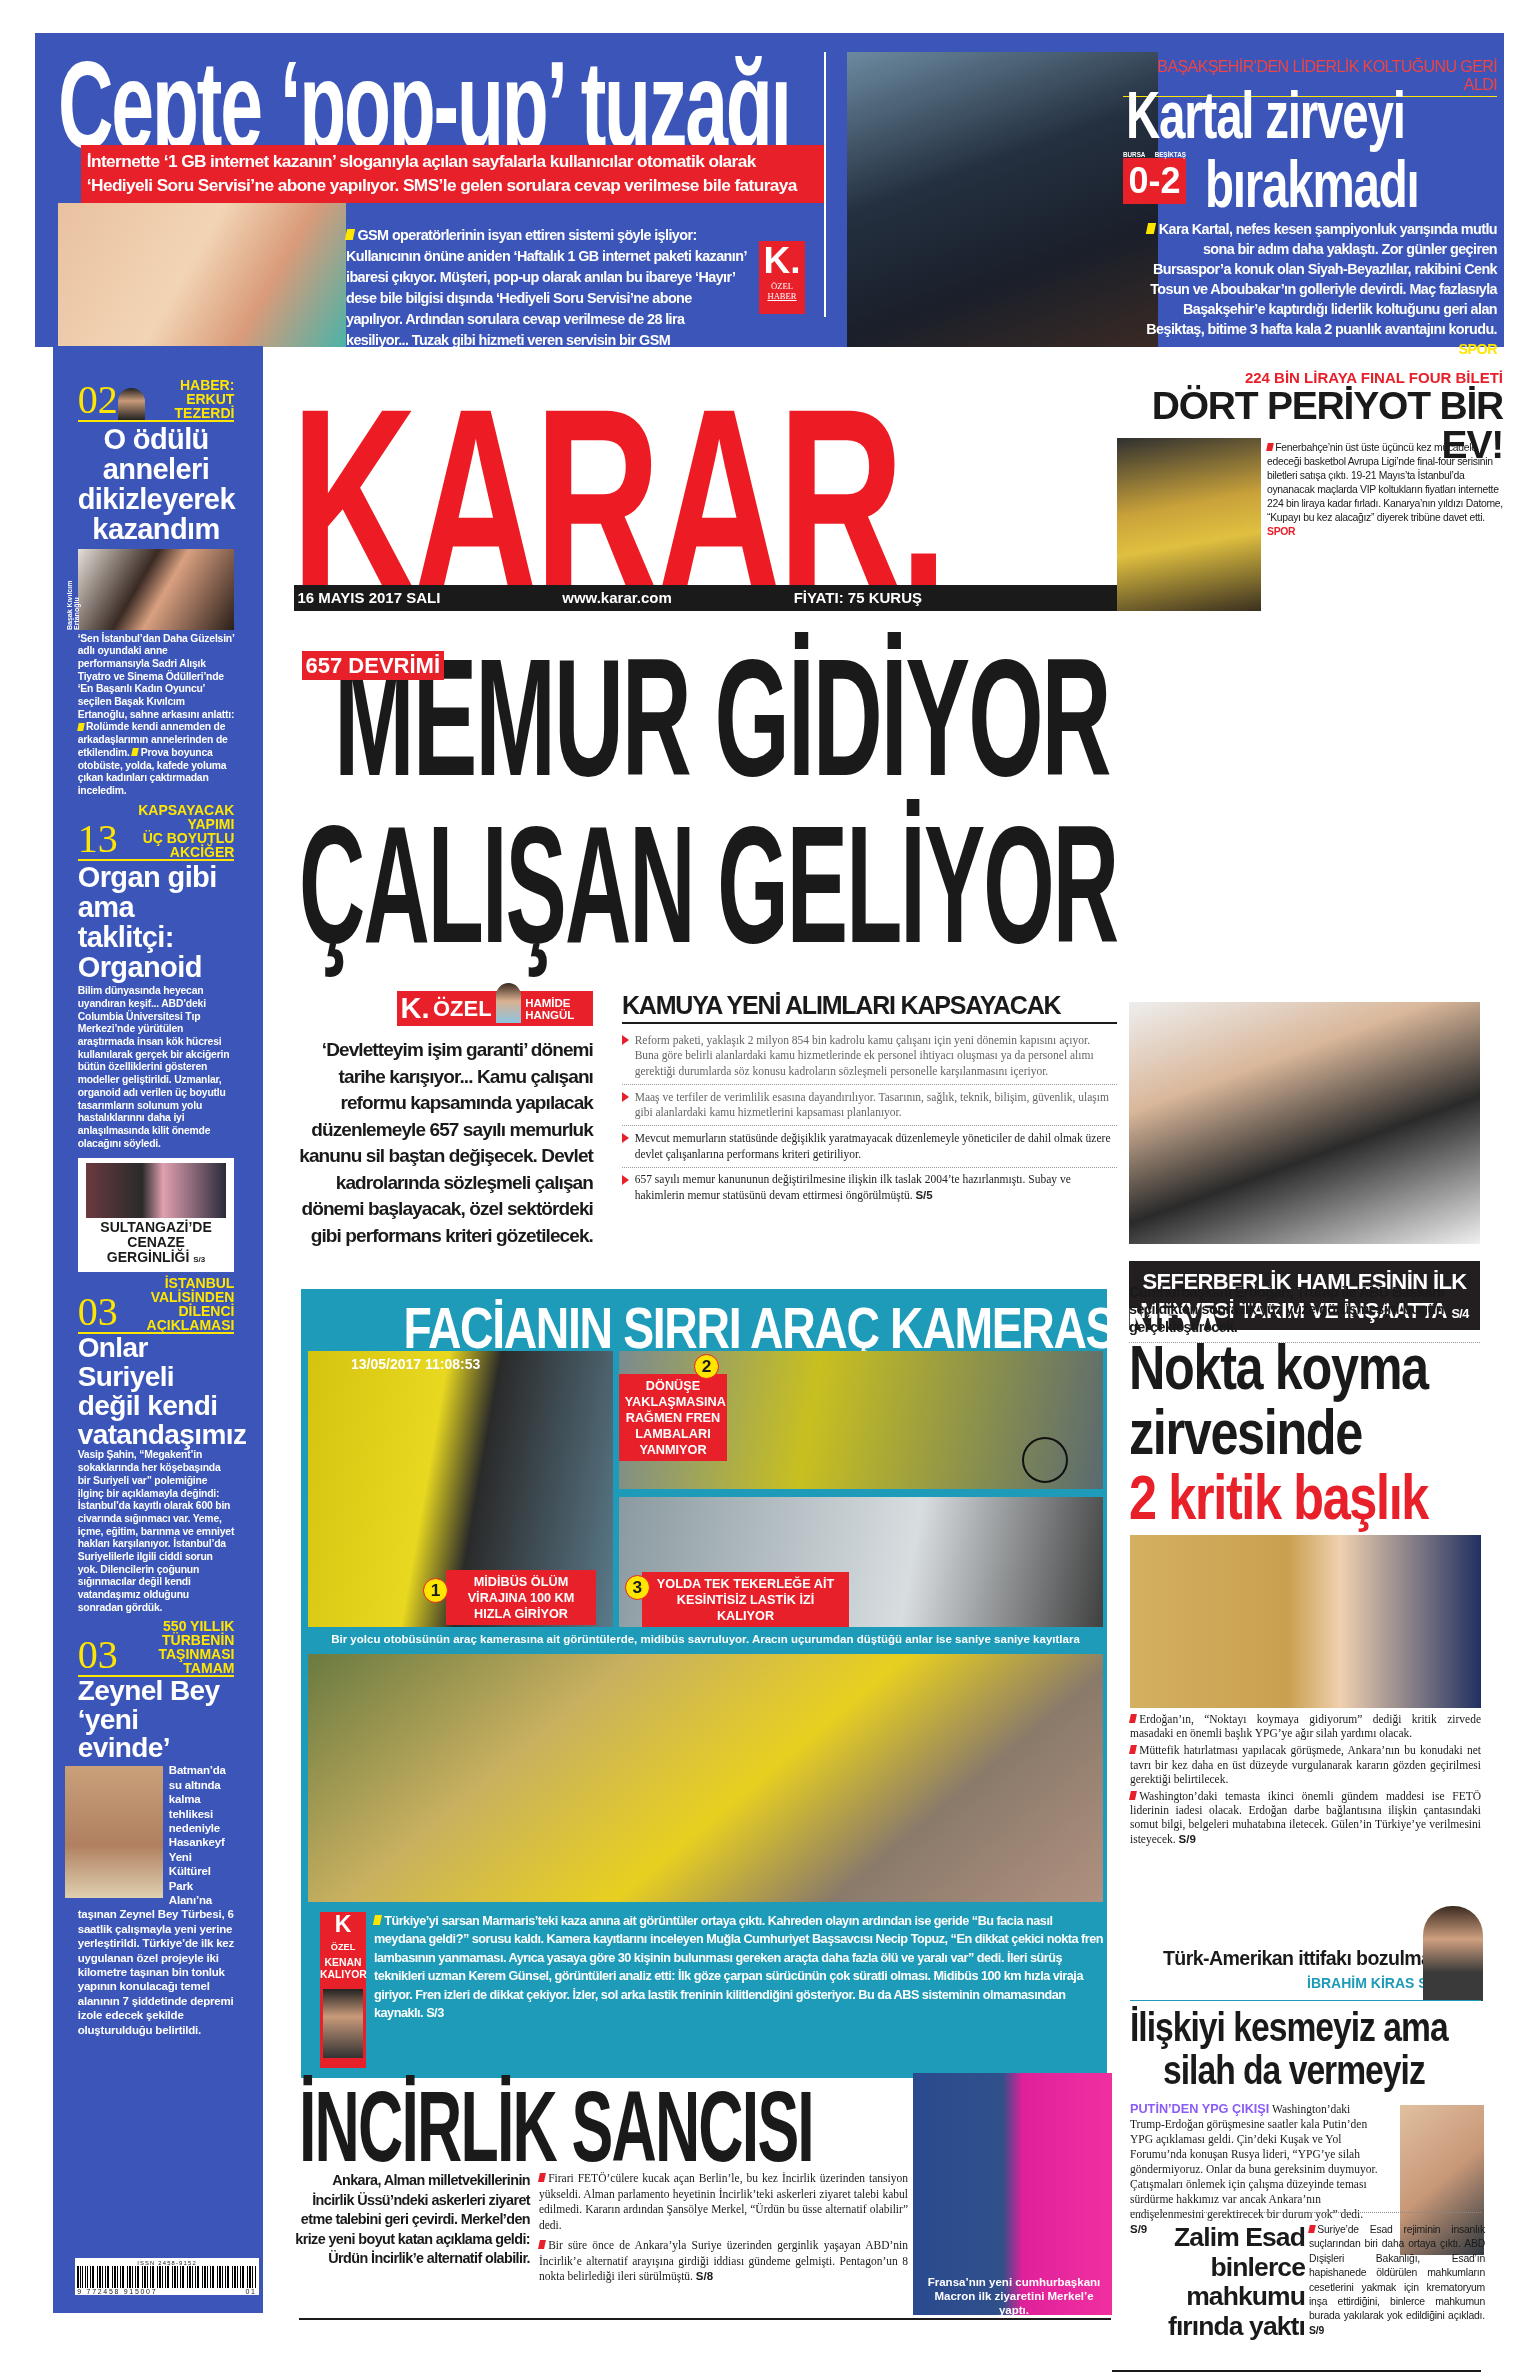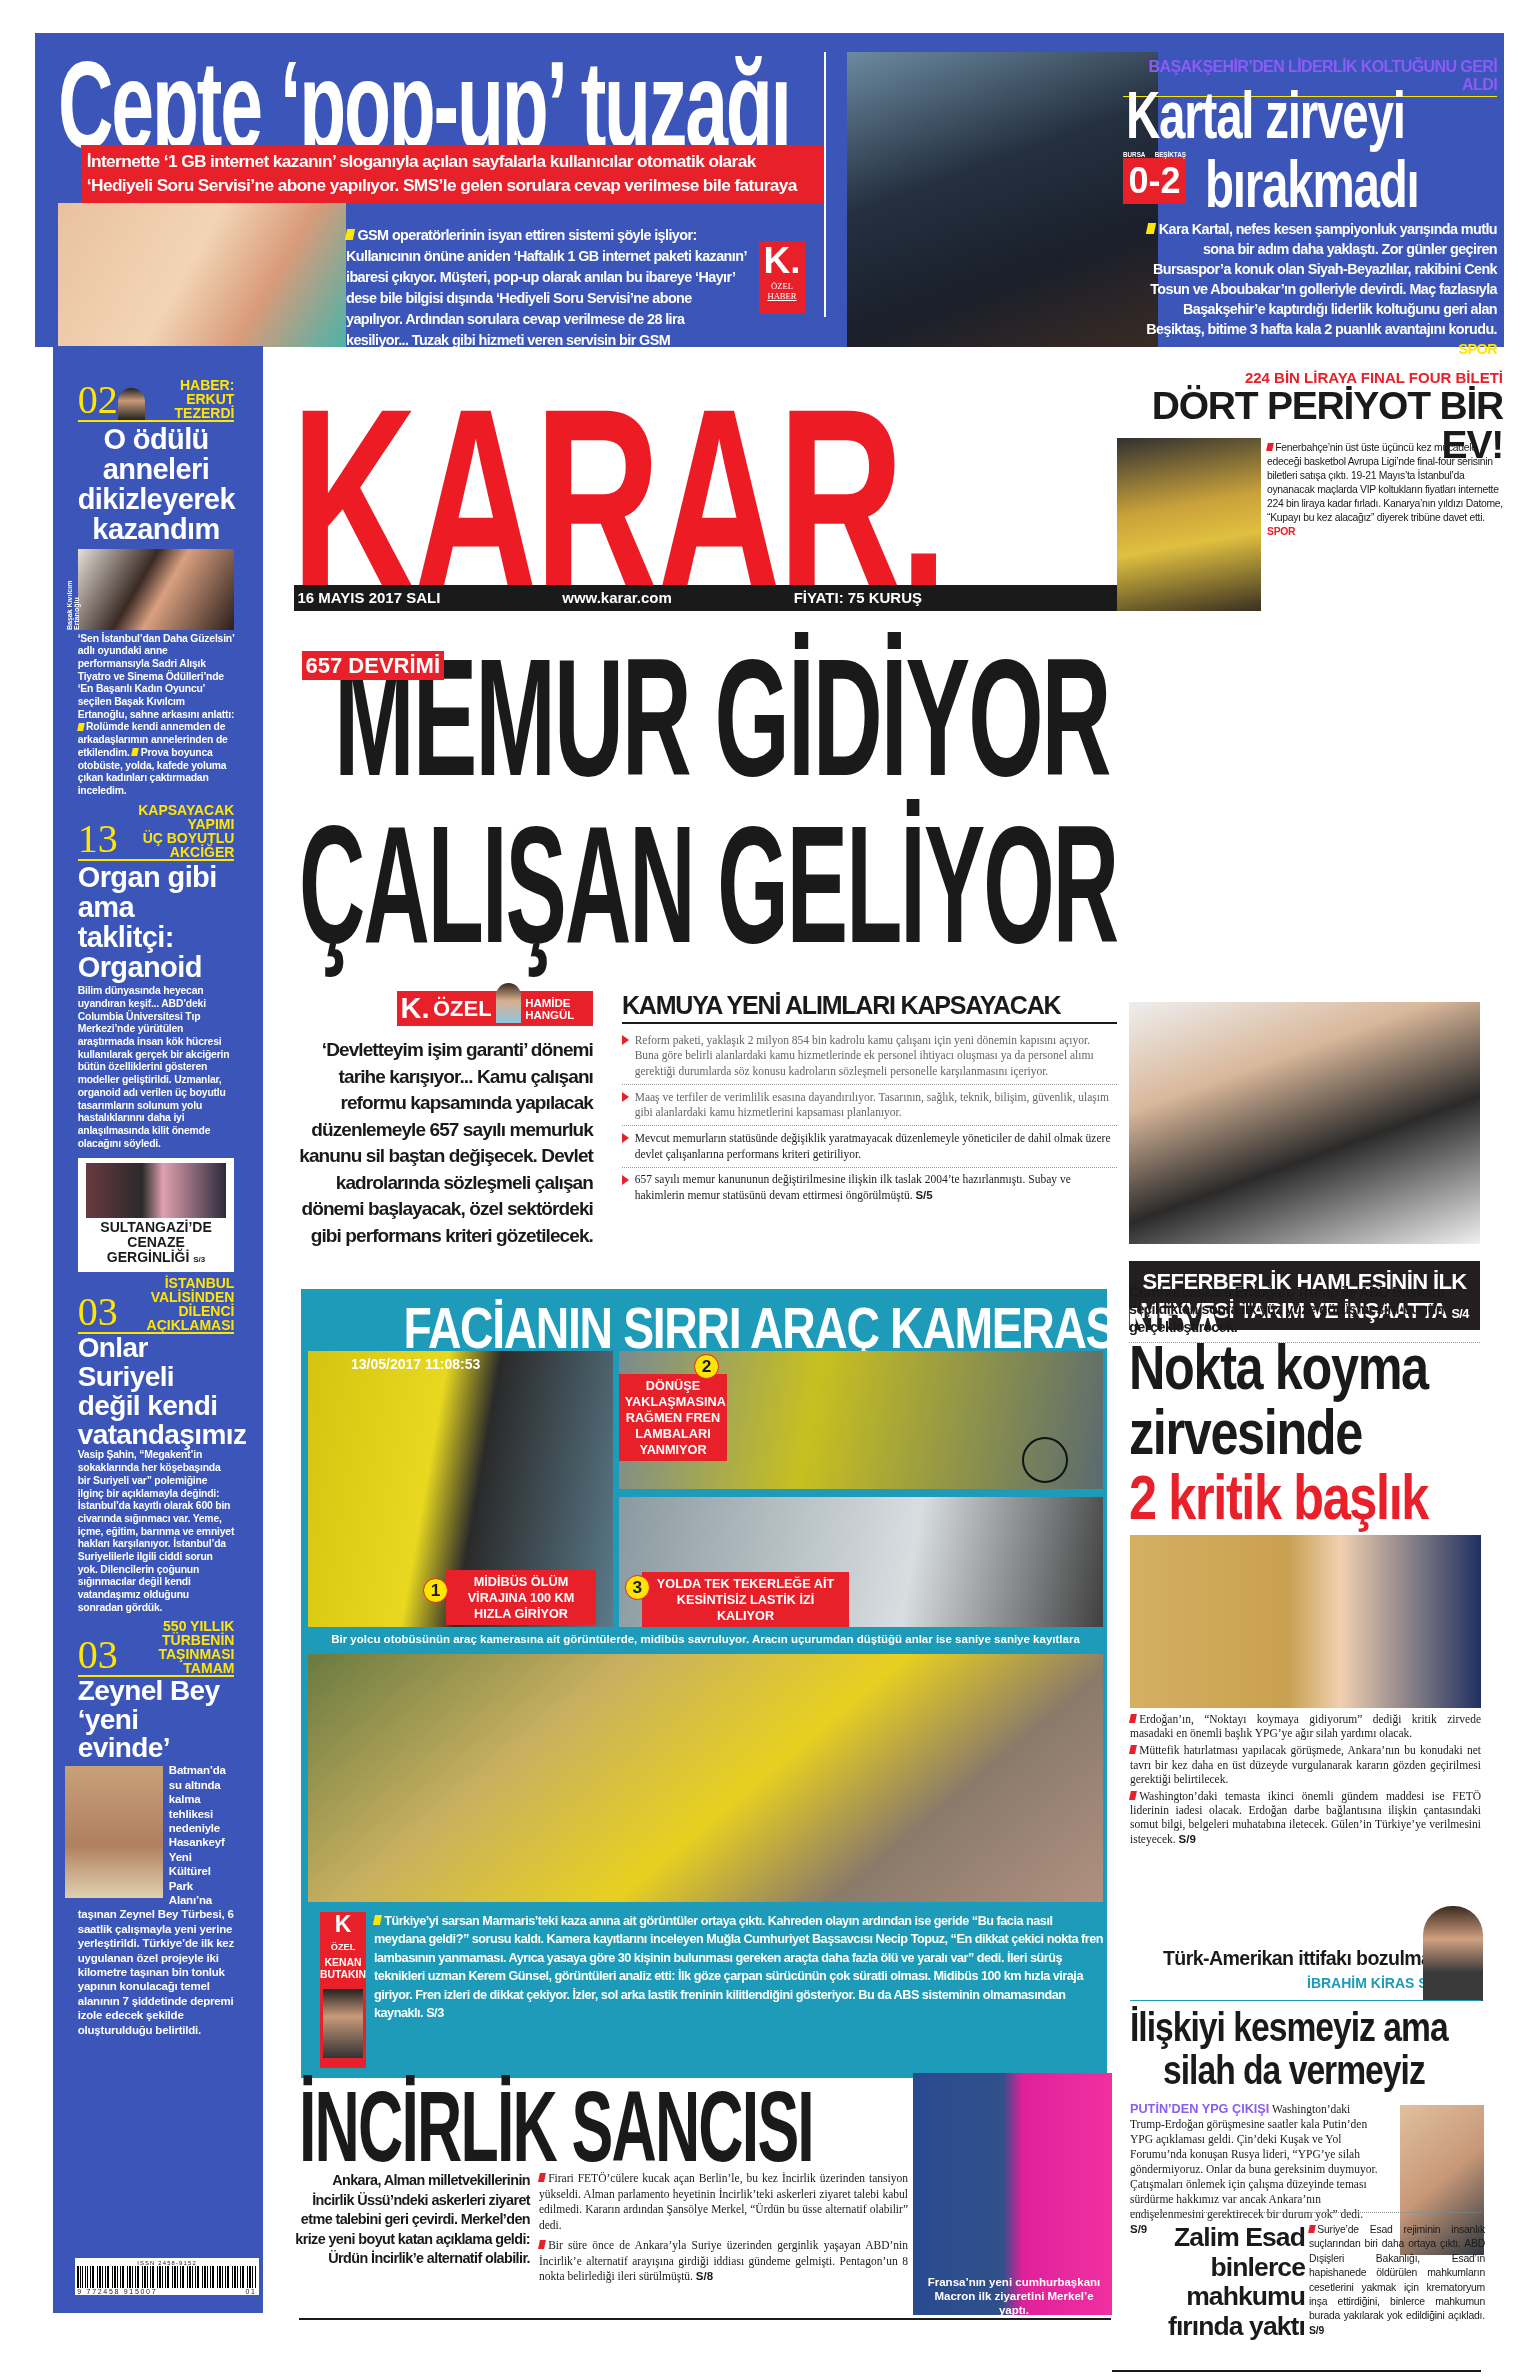--- a/index.html
+++ b/index.html
@@ -18,21 +18,21 @@
   #top-band { left: 35px; top: 33px; width: 1469px; height: 314px; }
   #popup-title { left: 58px; top: 43px; font-weight: 900; font-size: 124px; line-height: 1; letter-spacing: -3.5px; color: #fff; }
   #popup-sub { left: 81px; top: 145px; width: 743px; height: 58px; background: #e8202a; color: #fff; font-weight: 700; font-size: 17.3px; line-height: 24px; padding: 3.5px 5.8px; letter-spacing: -0.6px; }
   #popup-photo { left: 58px; top: 203px; width: 288px; height: 144px; background: linear-gradient(120deg,#e9c1a0,#f2d5b5 45%,#d99b7a 70%,#4ab3a8); }
   #popup-body { left: 346px; top: 225px; width: 403px; color: #fff; font-weight: 700; font-size: 14.4px; line-height: 21px; letter-spacing: -0.6px; }
   #ozel-badge { left: 759px; top: 241px; width: 46px; height: 73px; background: #e8202a; color: #fff; text-align: center; }
   #ozel-badge .k { font-size: 37px; font-weight: 900; line-height: 40px; }
   #ozel-badge .t { font-family: "Liberation Serif", serif; font-size: 8.6px; line-height: 10.4px; }
   #top-divider { left: 824px; top: 52px; width: 2.3px; height: 265px; background: #fff; }
   #bjk-photo { left: 847px; top: 52px; width: 311px; height: 295px; background: linear-gradient(160deg,#6c8aa0,#243040 40%,#1a1f2a 70%,#3a2a24); }
-  #bjk-kicker { left: 1123px; top: 58px; width: 374px; text-align: right; font-weight: 700; font-size: 16px; color: #8b5cf6; border-bottom: 1.7px solid #ffe600; padding-bottom: 2.3px; letter-spacing: -0.6px; }
+  #bjk-kicker { left: 1123px; top: 58px; width: 374px; text-align: right; font-weight: 400; font-size: 16px; color: #ef4444; border-bottom: 1.7px solid #ffe600; padding-bottom: 2.3px; letter-spacing: -0.6px; }
   #bjk-title1 { left: 1126px; top: 82px; font-weight: 900; font-size: 66px; line-height: 1; color: #fff; letter-spacing: -1.7px; }
   #bjk-title2 { left: 1205px; top: 151px; font-weight: 900; font-size: 66px; line-height: 1; color: #fff; letter-spacing: -1.7px; }
   #score-box { left: 1123px; top: 151px; width: 63px; height: 63px; }
   #score-box .teams { display: flex; justify-content: space-between; font-size: 6.3px; color: #fff; font-weight: 700; }
   #score-box .score { background: #e8202a; color: #fff; font-weight: 900; font-size: 36px; line-height: 46px; text-align: center; }
   #bjk-body { left: 1140px; top: 219px; width: 357px; color: #fff; font-weight: 700; font-size: 14.4px; line-height: 20px; text-align: right; letter-spacing: -0.6px; }
 
   
   #sidebar { left: 53px; top: 346px; width: 210px; height: 1967px; }
   .sb-num { font-family: "Liberation Serif", serif; font-size: 40px; line-height: 1; color: #ffe600; font-weight: 400; }
@@ -267,21 +267,21 @@
 <div class="abs" id="cam3">
   <div class="cam-label" style="left:23px; top:75px; width:207px;">YOLDA TEK TEKERLEĞE AİT KESİNTİSİZ LASTİK İZİ KALIYOR</div>
   <div class="num-circle" style="left:5.8px; top:78px;">3</div>
 </div>
 <div class="abs" id="facia-caption">Bir yolcu otobüsünün araç kamerasına ait görüntülerde, midibüs savruluyor. Aracın uçurumdan düştüğü anlar ise saniye saniye kayıtlara yansıyor.</div>
 <div class="abs" id="crash-photo"></div>
 <div class="abs" id="butakin">
   <div class="k"><span>K</span></div>
   <div class="n" style="font-size:9.2px;">ÖZEL</div>
   <div class="n">KENAN</div>
-  <div class="n" style="margin-top:0;">BUTAKIN</div>
+  <div class="n" style="margin-top:0;">KALIYOR</div>
   <div class="av"></div>
 </div>
 <div class="abs" id="facia-body"><span class="bullet y"></span><span>Türkiye’yi sarsan Marmaris’teki kaza anına ait görüntüler ortaya çıktı. Kahreden olayın ardından ise geride “Bu facia nasıl meydana geldi?” sorusu kaldı. Kamera kayıtlarını inceleyen Muğla Cumhuriyet Başsavcısı Necip Topuz, “En dikkat çekici nokta fren lambasının yanmaması. Ayrıca yasaya göre 30 kişinin bulunması gereken araçta daha fazla ölü ve yaralı var” dedi. İleri sürüş teknikleri uzman Kerem Günsel, görüntüleri analiz etti: İlk göze çarpan sürücünün çok süratli olması. Midibüs 100 km hızla viraja giriyor. Fren izleri de dikkat çekiyor. İzler, sol arka lastik freninin kilitlendiğini gösteriyor. Bu da ABS sisteminin olmamasından kaynaklı.</span> <span>S/3</span></div>
 
 <div class="abs squeeze" id="incirlik-title" style="transform:scaleX(0.62);">İNCİRLİK SANCISI</div>
 <div class="abs" id="incirlik-lead">Ankara, Alman milletvekillerinin İncirlik Üssü’ndeki askerleri ziyaret etme talebini geri çevirdi. Merkel’den krize yeni boyut katan açıklama geldi: Ürdün İncirlik’e alternatif olabilir.</div>
 <div class="abs" id="incirlik-body">
   <p><span class="bullet"></span><span>Firari FETÖ’cülere kucak açan Berlin’le, bu kez İncirlik üzerinden tansiyon yükseldi. Alman parlamento heyetinin İncirlik’teki askerleri ziyaret talebi kabul edilmedi. Kararın ardından Şansölye Merkel, “Ürdün bu üsse alternatif olabilir” dedi.</span></p>
   <p><span class="bullet"></span><span>Bir süre önce de Ankara’yla Suriye üzerinden gerginlik yaşayan ABD’nin İncirlik’e alternatif arayışına girdiği iddiası gündeme gelmişti. Pentagon’un 8 nokta belirlediği ileri sürülmüştü.</span> <b class="cond">S/8</b></p>
 </div>

